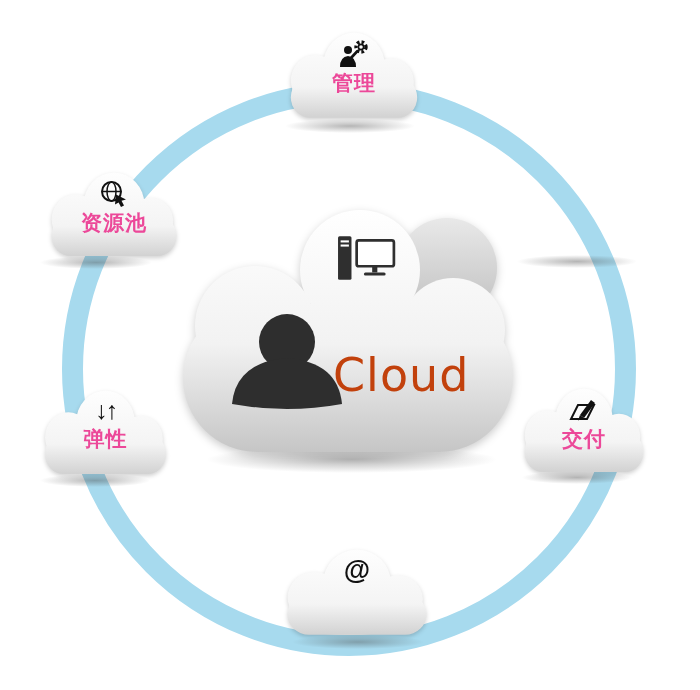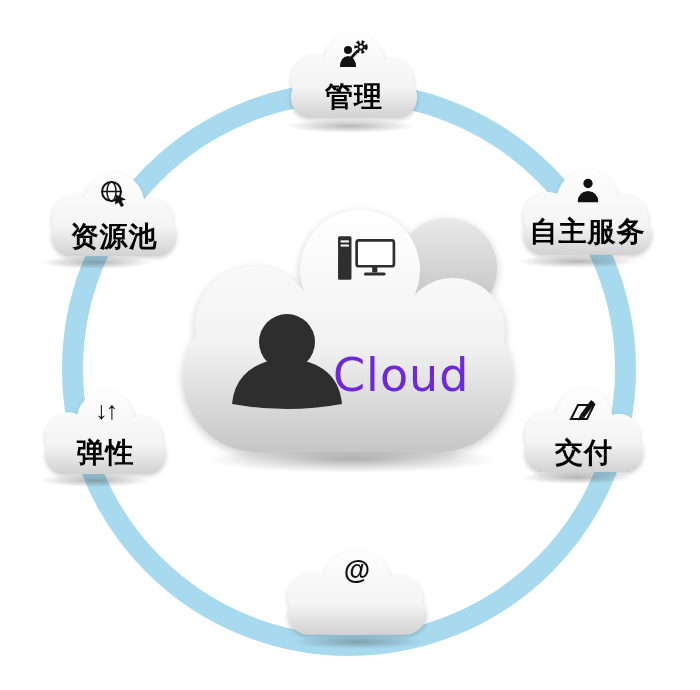--- a/index.html
+++ b/index.html
@@ -32,34 +32,34 @@
     position:relative; z-index:2; width:100%; height:100%;
     display:flex; flex-direction:column; align-items:center;
     padding-top:13px;
   }
   .node-icon { display:block; }
   .glyph-icon {
     font-size:25px; font-weight:700; color:#111; line-height:1.1;
     letter-spacing:-2px;
   }
   .node-label {
-    margin-top:9px; font-size:28px; font-weight:700; color:#000000;
+    margin-top:0; font-size:21px; font-weight:700; color:#ec4899;
     letter-spacing:1px; white-space:nowrap;
   }
 
   
   .center-cloud { position:absolute; left:175px; top:208px; width:345px; height:248px; z-index:4; }
   .center-cloud .big-cloud-svg {
     position:absolute; left:0; top:0; width:100%; height:100%;
     filter:drop-shadow(0 3px 4px rgba(0,0,0,.20));
   }
   .computer { position:absolute; left:162px; top:27px; width:60px; height:48px; z-index:3; }
   .center-title {
     position:absolute; left:158px; top:140px; z-index:3;
-    font-size:46px; color:#6d28d9; letter-spacing:1px;
+    font-size:46px; color:#c2410c; letter-spacing:1px;
     font-family:"DejaVu Sans","Liberation Sans",sans-serif;
   }
 </style>
 </head>
 <body>
 
 <div class="stage">
 
   <svg width="0" height="0" style="position:absolute" aria-hidden="true">
     <defs>
@@ -120,32 +120,20 @@
       <svg class="node-icon" width="30" height="30" viewBox="0 0 30 30">
         <circle cx="12.5" cy="12.5" r="9.5" fill="none" stroke="#111" stroke-width="2"></circle>
         <ellipse cx="12.5" cy="12.5" rx="4.5" ry="9.5" fill="none" stroke="#111" stroke-width="1.5"></ellipse>
         <line x1="3" y1="12.5" x2="22" y2="12.5" stroke="#111" stroke-width="1.5"></line>
         <path d="M17,15.5 L27,20.5 L22.5,21.8 L25,26.5 L22,28 L19.6,23.4 L16,25.6 Z" fill="#111"></path>
       </svg>
       <div class="node-label">资源池</div>
     </div>
   </div>
 
-  <div class="cloud-node" style="left:505px;top:163px;width:165px;height:102px;">
-    <svg class="cloud-bg" viewBox="0 0 200 120" preserveAspectRatio="none">
-        <use href="#cloud-shape"></use>
-      </svg>
-    <div class="node-content">
-      <svg class="node-icon" width="28" height="28" viewBox="0 0 30 28">
-        <circle cx="15" cy="7" r="5" fill="#111"></circle>
-        <path d="M4,27 Q4,16 15,15 Q26,16 26,27 Z" fill="#111"></path>
-      </svg>
-      <div class="node-label">自主服务</div>
-    </div>
-  </div>
 
   <div class="cloud-node" style="left:28px;top:384px;width:155px;height:100px;">
     <svg class="cloud-bg" viewBox="0 0 200 120" preserveAspectRatio="none">
         <use href="#cloud-shape"></use>
       </svg>
     <div class="node-content">
       <span class="glyph-icon">↓↑</span>
       <div class="node-label">弹性</div>
     </div>
   </div>

